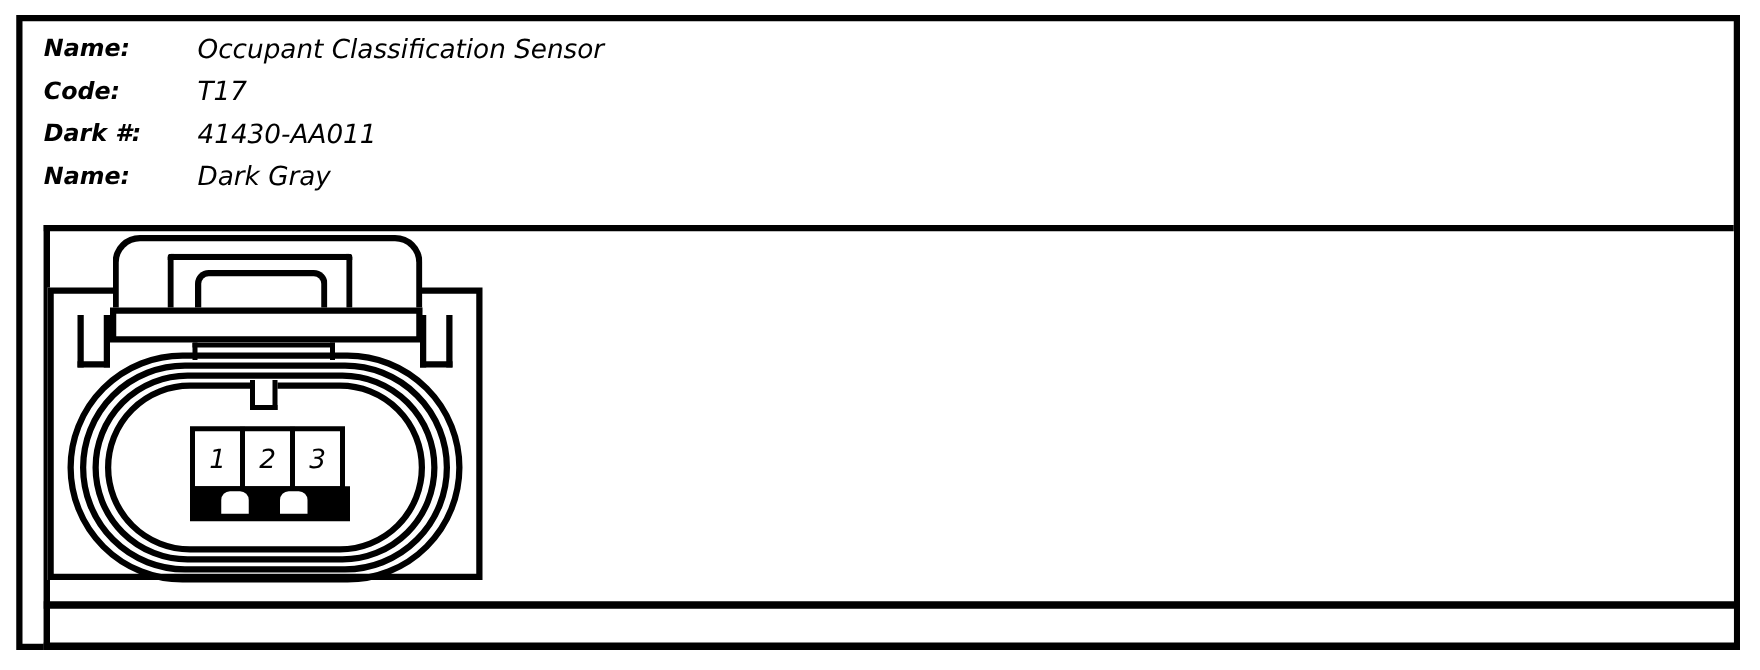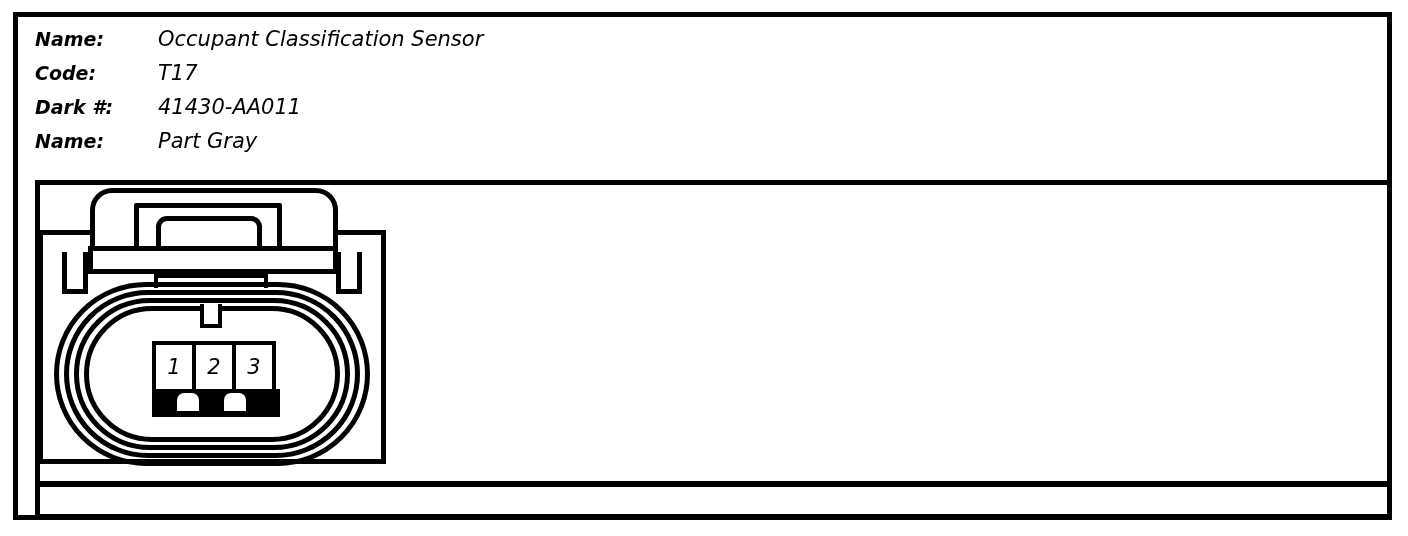--- a/index.html
+++ b/index.html
@@ -298,21 +298,21 @@
       <span class="spec-value">T17</span>
     </div>
 
     <div class="spec-row">
       <span class="spec-label">Dark #:</span>
       <span class="spec-value">41430-AA011</span>
     </div>
 
     <div class="spec-row">
       <span class="spec-label">Name:</span>
-      <span class="spec-value">Part Gray</span>
+      <span class="spec-value">Dark Gray</span>
     </div>
 
   </div>
 
   <div class="image-panel"></div>
   <div class="panel-leftrule"></div>
   <div class="panel-divider"></div>
   <div class="panel-bottom"></div>
 
   <div class="connector">

